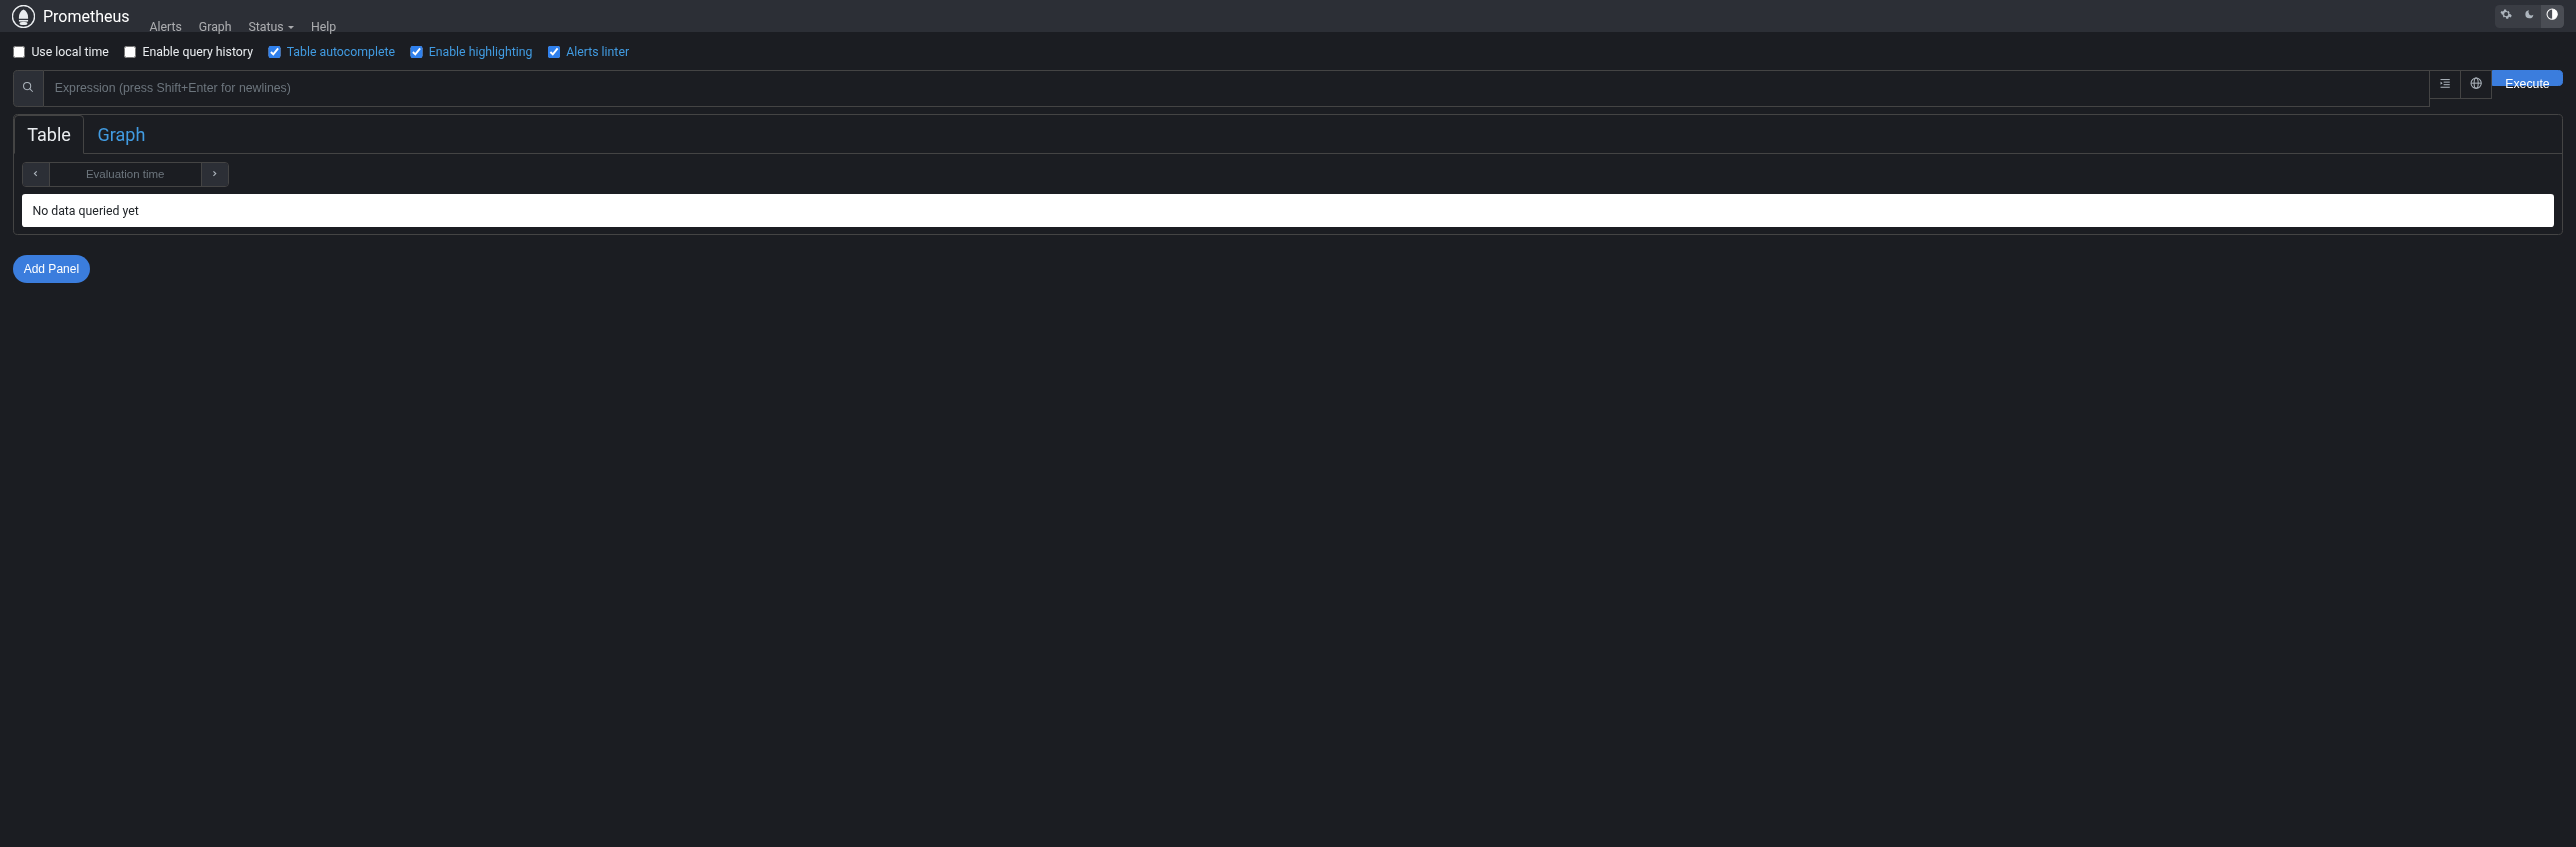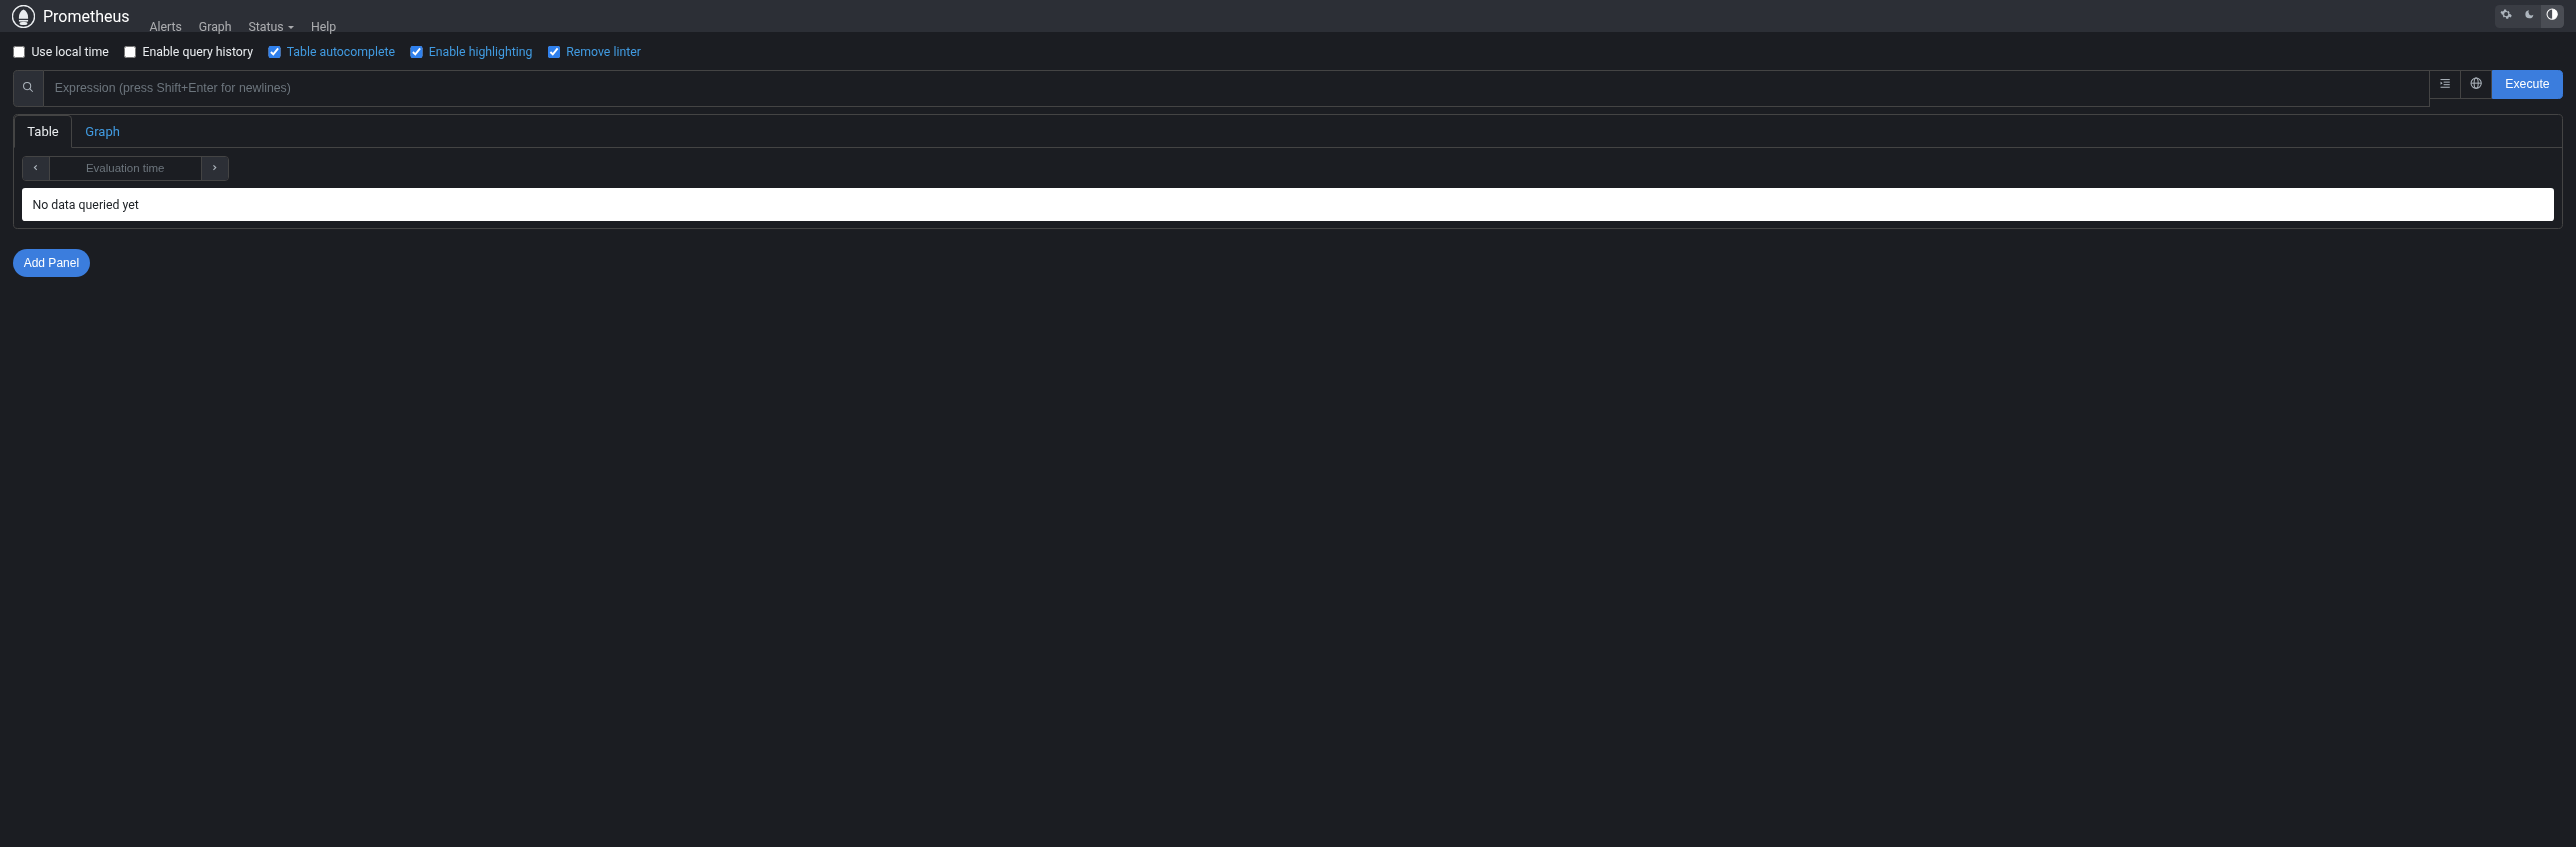--- a/index.html
+++ b/index.html
@@ -146,37 +146,37 @@
     cursor: pointer;
   }
   .execute-btn {
     background: #3b7ddd;
     color: #fff;
     border: 0.8px solid #3b7ddd;
     padding: 6.1px 12.3px;
     font-size: 12.3px;
     cursor: pointer;
     border-radius: 0 4.6px 4.6px 0;
-    height: 29px;
+    height: 16px;
   }
 
   
   .panel {
     border: 0.8px solid #444;
     border-radius: 4.6px;
     background: #1b1d22;
   }
   .tabs {
     display: flex;
     border-bottom: 0.8px solid #444;
     padding: 0;
   }
   .tab {
     padding: 7.7px 12.3px;
-    font-size: 13px;
+    font-size: 18px;
     cursor: pointer;
     border: 0.8px solid transparent;
     border-bottom: none;
     margin-bottom: -0.8px;
     border-radius: 4.6px 4.6px 0 0;
   }
   .tab.active {
     background: #1b1d22;
     border-color: #444;
     border-bottom: 0.8px solid #1b1d22;
@@ -316,21 +316,21 @@
     <div class="checkbox-group linked">
       <input type="checkbox" checked="" style="">
       <label>Table autocomplete</label>
     </div>
     <div class="checkbox-group linked">
       <input type="checkbox" checked="" style="">
       <label>Enable highlighting</label>
     </div>
     <div class="checkbox-group linked">
       <input type="checkbox" checked="" style="">
-      <label>Remove linter</label>
+      <label>Alerts linter</label>
     </div>
   </div>
 
   
   <div class="expression-row">
     <div class="expr-addon first">
       <span>
         <svg width="12.3" height="12.3" viewBox="0 0 24 24" fill="none" stroke="currentColor" stroke-width="2">
             <circle cx="10" cy="10" r="7"></circle>
             <line x1="21" y1="21" x2="15" y2="15"></line>

